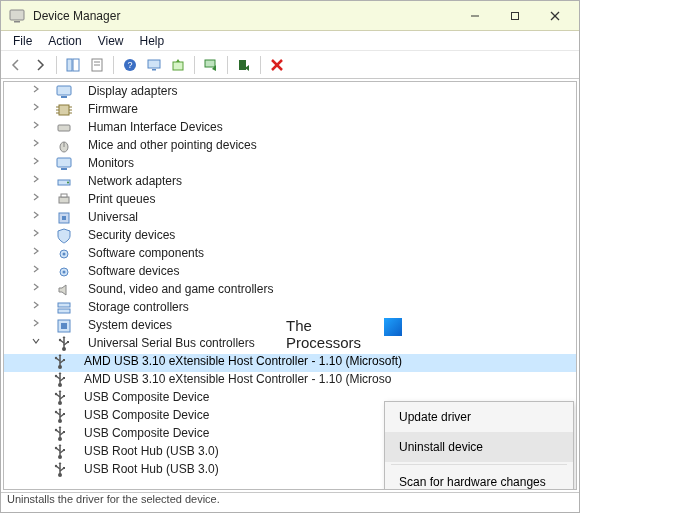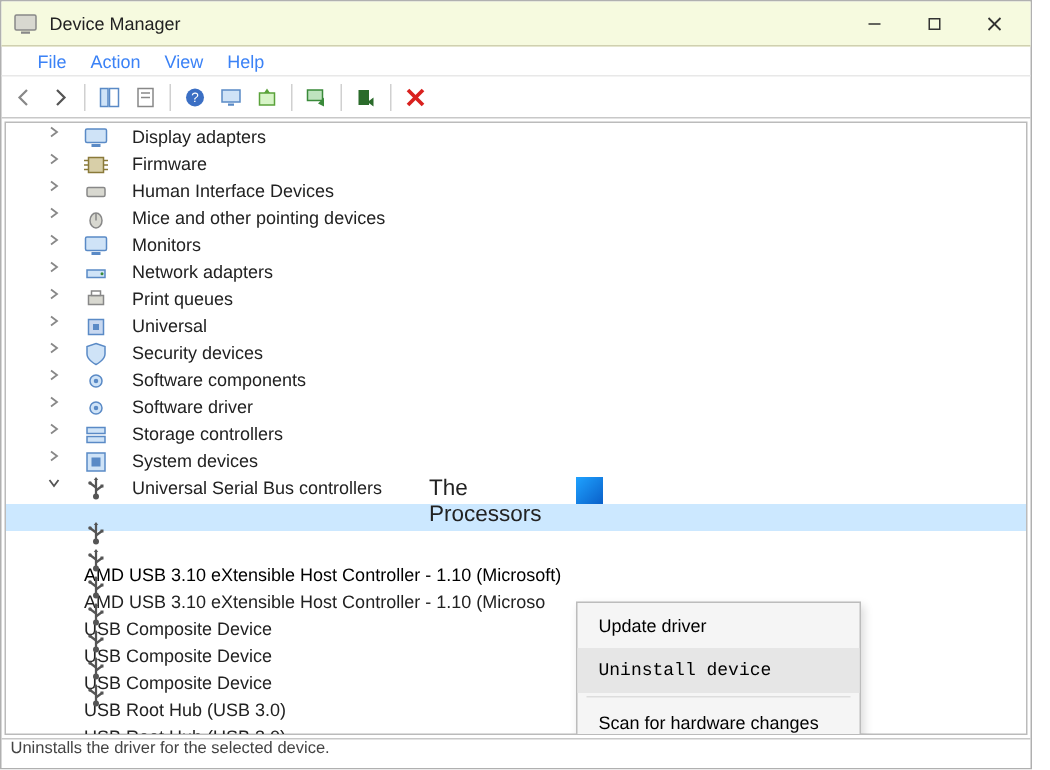--- a/index.html
+++ b/index.html
@@ -1,53 +1,53 @@
 <!DOCTYPE html>
 <html><head>
 <meta charset="utf-8">
 <style>
   * { box-sizing: border-box; margin: 0; padding: 0; font-family: "Segoe UI", Tahoma, sans-serif; }
   body { background: #fff; width: 700px; height: 513px; overflow: hidden; position: relative; }
 
-  .window { width: 688px; height: 513px; border: 1px solid #b0b0b0; background: #fff; display: flex; flex-direction: column; }
+  .window { width: 580px; height: 513px; border: 1px solid #b0b0b0; background: #fff; display: flex; flex-direction: column; }
 
   
   .titlebar { height: 30px; background: #f6fadf; display: flex; align-items: center; padding: 0 4px 0 8px; border-bottom: 1px solid #d0d0b0; }
   .titlebar .icon { width: 16px; height: 16px; margin-right: 8px; }
   .titlebar .title { font-size: 12px; color: #222; flex: 1; }
   .titlebar .winbtn { width: 40px; height: 26px; display: flex; align-items: center; justify-content: center; font-size: 13px; color: #333; }
   .titlebar .winbtn svg { width: 10px; height: 10px; }
 
   
-  .menubar { height: 20px; display: flex; align-items: center; padding: 0 16px; font-size: 12px; color: #3b82f6; border-bottom: 1px solid #e8e8e8; }
+  .menubar { height: 20px; display: flex; align-items: center; padding: 0 4px; font-size: 12px; color: #0f172a; border-bottom: 1px solid #e8e8e8; }
   .menubar .menuitem { padding: 2px 8px; }
 
   
   .toolbar { height: 28px; display: flex; align-items: center; padding: 0 4px; border-bottom: 1px solid #c8c8c8; gap: 2px; }
   .toolbar .tbtn { width: 22px; height: 22px; display: flex; align-items: center; justify-content: center; border: 1px solid transparent; }
   .toolbar .tsep { width: 1px; height: 18px; background: #d0d0d0; margin: 0 3px; }
 
   
   .content { flex: 1; display: flex; overflow: hidden; border: 1px solid #bbb; margin: 2px; position: relative; }
   .tree { flex: 1; overflow-y: scroll; overflow-x: hidden; font-size: 12px; color: #222; padding: 2px 0; }
   .tree-row { display: flex; height: 18px; white-space: nowrap; gap: 12px; }
   .tree-row .expander { width: 16px; text-align: center; color: #666; font-size: 10px; }
   .tree-row .dev-icon { width: 16px; height: 16px; margin-right: 4px; display: flex; align-items: center; justify-content: center; }
   .tree-row.selected { background: #cce8ff; }
   .tree-row.selected .label { color: #000; }
   .indent-1 { padding-left: 24px; }
-  .indent-2 { padding-left: 52px; flex-direction: column; }
+  .indent-2 { padding-left: 20px; }
 
   
   .dev-icon svg { width: 16px; height: 16px; }
 
   
   .context-menu { position: absolute; background: #f5f5f5; border: 1px solid #bcbcbc; box-shadow: 2px 2px 6px rgba(0,0,0,0.15); font-size: 12px; width: 190px; }
   .context-menu .cm-item { padding: 8px 14px; }
-  .context-menu .cm-item.highlight { background: #e6e6e6; font-family: Liberation Mono, monospace; }
+  .context-menu .cm-item.highlight { background: #e6e6e6; }
   .context-menu .cm-sep { height: 1px; background: #ddd; margin: 2px 6px; }
 
   
   .statusbar { height: 20px; border-top: 1px solid #c8c8c8; font-size: 11px; color: #444; display: flex; align-items: flex-start; padding: 0 6px; }
 
   
   .watermark { position: absolute; left: 282px; top: 236px; font-size: 15px; color: #222; line-height: 1.1; pointer-events: none; display: flex; align-items: flex-start; gap: 6px; }
   .watermark .wm-icon { width: 18px; height: 18px; background: linear-gradient(135deg,#1fa2ff,#0a60c9); display: inline-block; }
 
   
@@ -288,21 +288,32 @@
         <div class="tree-row indent-1">
           <span class="expander"><svg width="8" height="8" viewBox="0 0 8 8">
               <path d="M2 1 L6 4 L2 7" fill="none" stroke="#888" stroke-width="1.2"></path>
             </svg></span>
           <span class="dev-icon">
             <svg viewBox="0 0 16 16">
               <circle cx="8" cy="8" r="4" fill="#cfe3f7" stroke="#5a8ac6"></circle>
               <circle cx="8" cy="8" r="1.5" fill="#5a8ac6"></circle>
             </svg>
           </span>
-          <span class="label">Software driver</span>
+          <span class="label">Software devices</span>
+        </div>
+        <div class="tree-row indent-1">
+          <span class="expander"><svg width="8" height="8" viewBox="0 0 8 8">
+              <path d="M2 1 L6 4 L2 7" fill="none" stroke="#888" stroke-width="1.2"></path>
+            </svg></span>
+          <span class="dev-icon">
+            <svg viewBox="0 0 16 16">
+              <path d="M3 6 H6 L10 3 V13 L6 10 H3 Z" fill="#d8d8d0" stroke="#888"></path>
+            </svg>
+          </span>
+          <span class="label">Sound, video and game controllers</span>
         </div>
         <div class="tree-row indent-1">
           <span class="expander"><svg width="8" height="8" viewBox="0 0 8 8">
               <path d="M2 1 L6 4 L2 7" fill="none" stroke="#888" stroke-width="1.2"></path>
             </svg></span>
           <span class="dev-icon">
             <svg viewBox="0 0 16 16">
               <rect x="2" y="3" width="12" height="4" fill="#cfe3f7" stroke="#5a8ac6"></rect>
               <rect x="2" y="9" width="12" height="4" fill="#cfe3f7" stroke="#5a8ac6"></rect>
             </svg>

